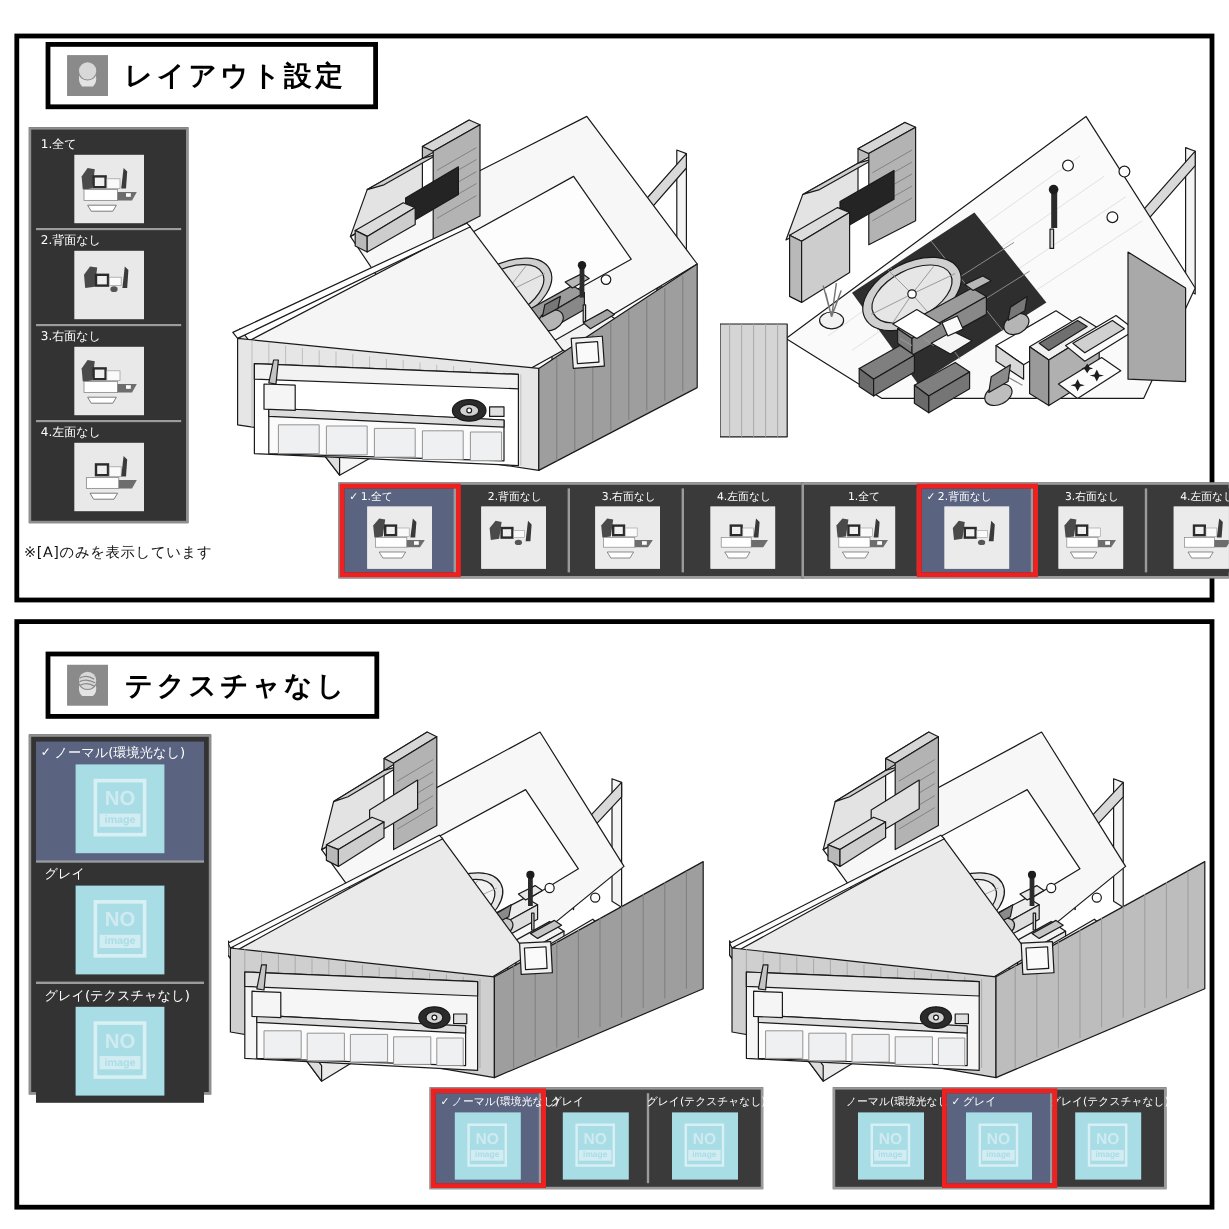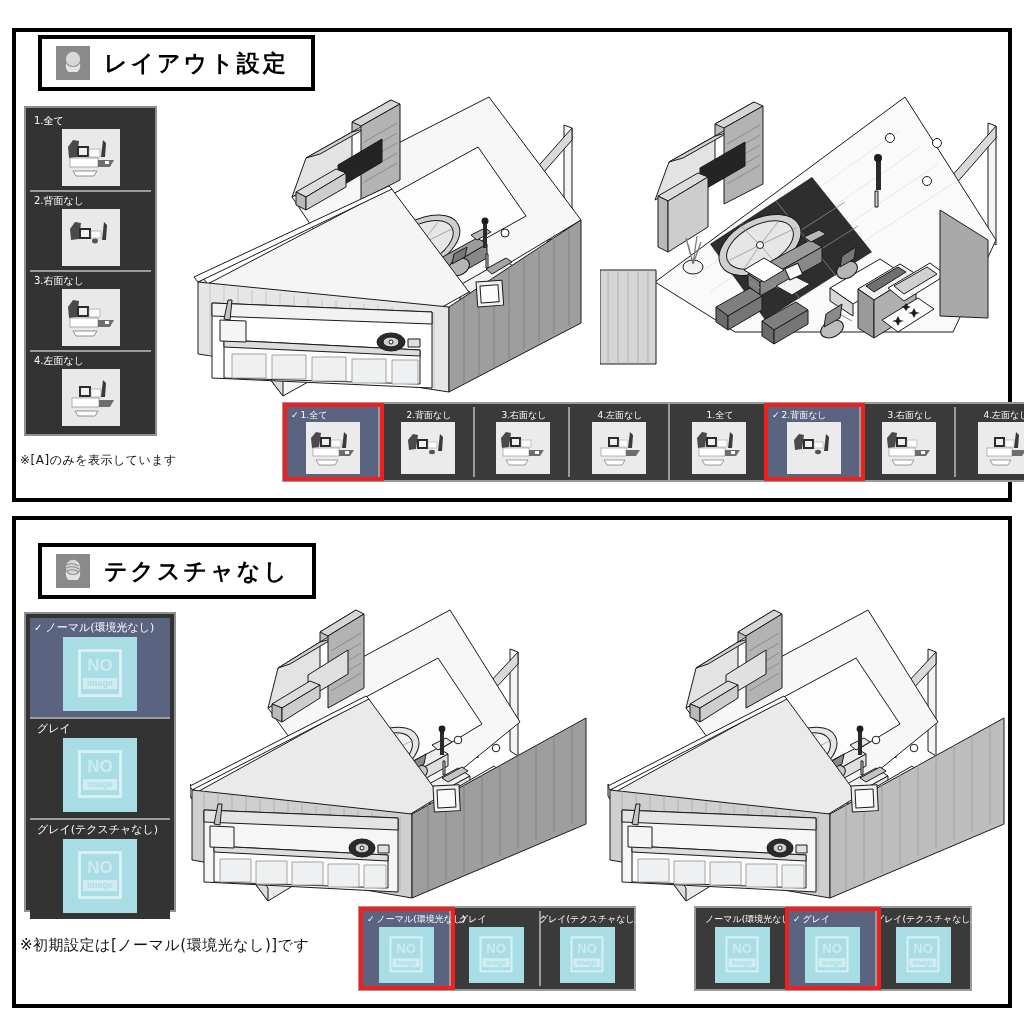--- a/index.html
+++ b/index.html
@@ -766,21 +766,20 @@
       </div>
       <div class="noimg">
         <div class="box">
           <div class="no">NO</div>
           <div class="imagebar">image</div>
         </div>
       </div>
     </div>
   </div>
 
-  <div class="note" id="note-material">※初期設定は[ノーマル(環境光なし)]です</div>
 
   <div class="render" id="render-b1">
     <svg viewBox="0 0 400 305">
       <g stroke="#1a1a1a" stroke-width="1" stroke-linejoin="round">
         <path d="M320 51 L328 54 L328 158 L320 153 Z" fill="#f4f4f4"></path>
         <path d="M284 101 L328 54 L328 66 L288 109 Z" fill="#d9d9d9"></path>
         <path d="M284 101 L288 109 L288 160 L284 154 Z" fill="#c8c8c8"></path>
         <path d="M78 110 L260 12 L330 124 L178 248 Z" fill="#f7f7f7"></path>
         <path d="M150 113 L248 60 L292 126 L196 184 Z" fill="#fdfdfd"></path>
         <path d="M92 150 L166 108 L198 155 L122 197 Z" fill="#2e2e2e" stroke="none"></path>

